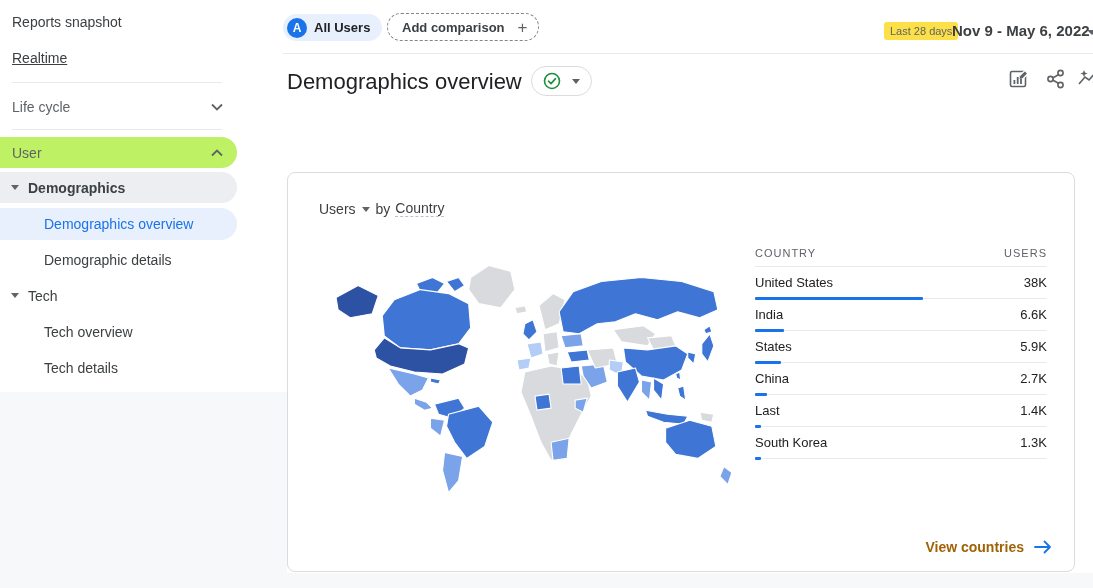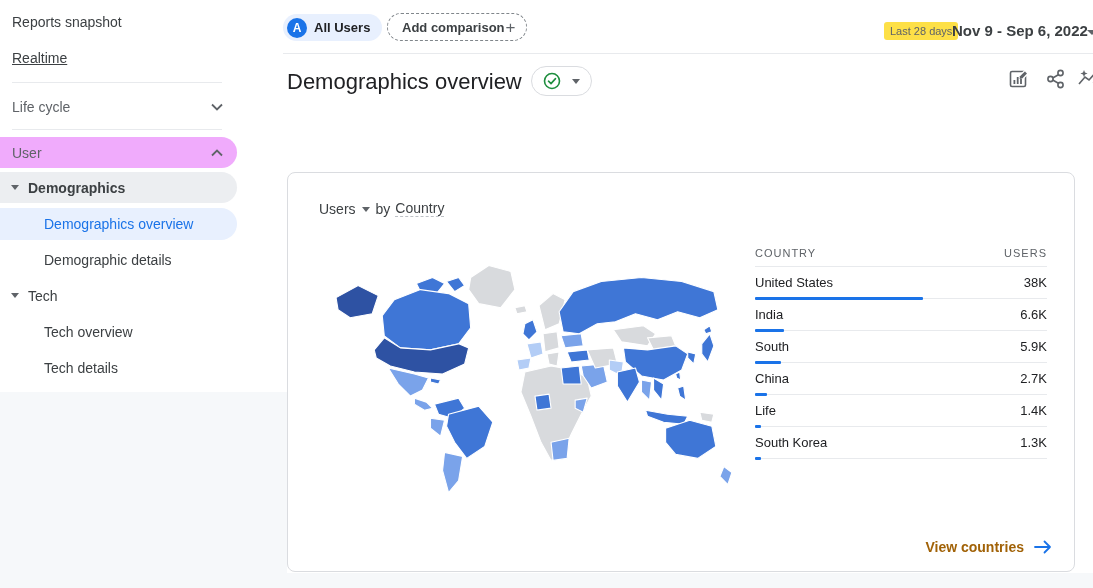--- a/index.html
+++ b/index.html
@@ -17,35 +17,35 @@
   .nav-top { position:absolute; left:12px; font-size:14px; color:#3c4043; cursor:pointer; }
   .nav-divider { position:absolute; left:12px; width:210px; height:1px; background:#e8eaed; }
   .nav-section { position:absolute; left:0; width:237px; height:31px; display:flex; align-items:center;
                  padding:0 14px 0 12px; font-size:14px; color:#5f6368; cursor:pointer;
                  border-radius:0 16px 16px 0; justify-content:space-between; }
   .nav-group { position:absolute; left:0; width:237px; height:31px; display:flex; align-items:center;
                padding-left:8px; font-size:14px; color:#3c4043; cursor:pointer; border-radius:0 16px 16px 0; }
   .nav-child { position:absolute; left:0; width:237px; height:32px; display:flex; align-items:center;
                padding-left:44px; font-size:14px; color:#3c4043; cursor:pointer; border-radius:0 16px 16px 0; }
   .nav-child.selected { background:#e8f0fe; color:#1a73e8; }
-  .bg-user { background:#f0abfc; }
+  .bg-user { background:#bef264; }
   .bg-demo { background:#eceef1; }
   .tri-down { width:0; height:0; border-left:4px solid transparent; border-right:4px solid transparent;
               border-top:5px solid #5f6368; margin:0 9px 0 3px; flex:none; }
   .chev { flex:none; }
 
   
   .chip-all-users { position:absolute; left:283px; top:14px; height:27px; background:#e8f0fe; border-radius:14px;
                     display:flex; align-items:center; padding:0 12px 0 4px; cursor:pointer; }
   .avatar { width:20px; height:20px; border-radius:50%; background:#1a73e8; color:#fff; font-size:12px;
             font-weight:bold; display:flex; align-items:center; justify-content:center; margin-right:7px; }
   .chip-all-users .lbl { font-size:13px; font-weight:600; color:#202124; }
   .chip-add { position:absolute; left:387px; top:13px; height:28px; border:1px dashed #80868b; border-radius:16px;
               display:flex; align-items:center; padding:0 10px 0 14px; cursor:pointer; background:#fff; }
-  .chip-add .lbl { font-size:13px; font-weight:600; color:#3c4043; margin-right:1px; }
+  .chip-add .lbl { font-size:13px; font-weight:600; color:#3c4043; margin-right:13px; }
   .plus { font-size:17px; color:#5f6368; line-height:1; }
   .badge-range { position:absolute; left:884px; top:22px; background:#fde047; color:#5f6368; font-size:11px;
                  padding:3px 6px; border-radius:3px; }
   .date-range { position:absolute; left:952px; top:22px; font-size:15px; font-weight:600; color:#3c4043; cursor:pointer; }
   .date-caret { position:absolute; left:1087px; top:30px; width:0; height:0; border-left:5px solid transparent;
                 border-right:5px solid transparent; border-top:5px solid #5f6368; }
   .topbar-divider { position:absolute; left:283px; top:53px; width:810px; height:1px; background:#e8eaed; }
 
   
   .page-title { position:absolute; left:287px; top:69px; font-size:22px; font-weight:400; color:#202124; }
@@ -131,21 +131,21 @@
 
 <div class="chip-all-users">
   <span class="avatar">A</span>
   <span class="lbl">All Users</span>
 </div>
 <div class="chip-add">
   <span class="lbl">Add comparison</span>
   <span class="plus">+</span>
 </div>
 <span class="badge-range">Last 28 days</span>
-<span class="date-range">Nov 9 - Sep 6, 2022</span>
+<span class="date-range">Nov 9 - May 6, 2022</span>
 <span class="date-caret"></span>
 <div class="topbar-divider"></div>
 
 <h1 class="page-title">Demographics overview</h1>
 <div class="check-pill">
   <svg width="18" height="18" viewBox="0 0 18 18">
     <circle cx="9" cy="9" r="7.5" fill="none" stroke="#1e8e3e" stroke-width="1.6"></circle>
     <path d="M5.5 9.2 L8 11.6 L12.5 6.6" fill="none" stroke="#1e8e3e" stroke-width="1.6" stroke-linecap="round" stroke-linejoin="round"></path>
   </svg>
   <span class="pill-caret"></span>
@@ -249,31 +249,31 @@
           <span>United States</span>
           <span>38K</span>
           <span class="tbar" style="width: 168px;"></span>
         </div>
         <div class="trow">
           <span>India</span>
           <span>6.6K</span>
           <span class="tbar" style="width: 29px;"></span>
         </div>
         <div class="trow">
-          <span>South</span>
+          <span>States</span>
           <span>5.9K</span>
           <span class="tbar" style="width: 26px;"></span>
         </div>
         <div class="trow">
           <span>China</span>
           <span>2.7K</span>
           <span class="tbar" style="width: 12px;"></span>
         </div>
         <div class="trow">
-          <span>Life</span>
+          <span>Last</span>
           <span>1.4K</span>
           <span class="tbar" style="width: 6px;"></span>
         </div>
         <div class="trow">
           <span>South Korea</span>
           <span>1.3K</span>
           <span class="tbar" style="width: 6px;"></span>
         </div>
       </div>
   </div>

